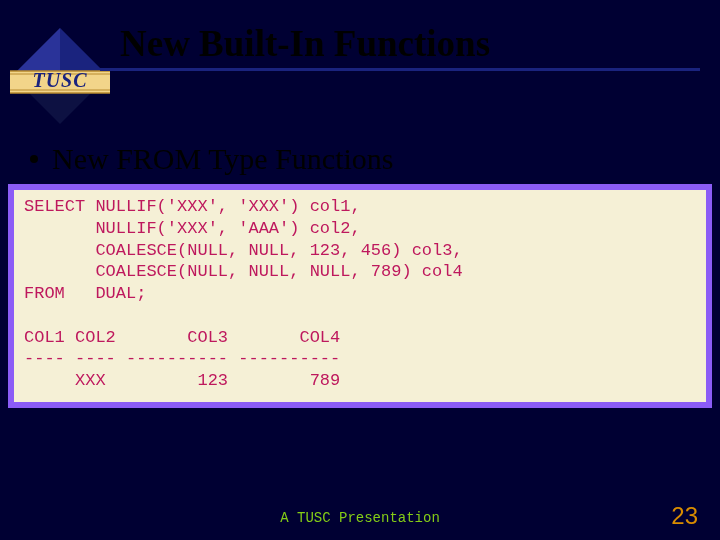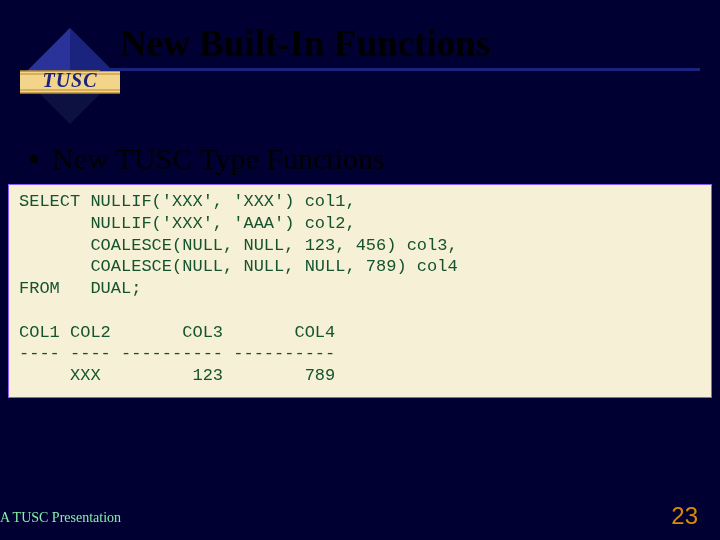--- a/index.html
+++ b/index.html
@@ -7,21 +7,21 @@
     width: 720px;
     height: 540px;
     background: #000033;
     font-family: "Times New Roman", Times, serif;
     position: relative;
     overflow: hidden;
   }
   .logo-wrap {
     position: absolute;
     top: 26px;
-    left: 20px;
+    left: 10px;
     width: 100px;
     height: 100px;
   }
   .diamond {
     position: absolute;
     top: 0; left: 0;
     width: 100px; height: 100px;
   }
   .title {
     position: absolute;
@@ -56,35 +56,35 @@
   .bullet-text {
     font-size: 30px;
     color: #000;
   }
   .code-box {
     position: absolute;
     top: 184px;
     left: 8px;
     right: 8px;
     background: #f5f0d6;
-    border: 1px solid #8b5cf6;
+    border: 6px solid #8b5cf6;
     padding: 6px 10px 10px 10px;
     font-family: "Courier New", Courier, monospace;
     font-size: 17px;
     line-height: 1.28;
-    color: #14532d;
+    color: #be185d;
     white-space: pre;
   }
   .footer {
     position: absolute;
     bottom: 14px;
     width: 100%;
-    text-align: left;
-    color: #86efac;
-    font-family: Liberation Serif, serif;
+    text-align: center;
+    color: #84cc16;
+    font-family: Liberation Mono, monospace;
     font-size: 14px;
   }
   .page-num {
     position: absolute;
     bottom: 10px;
     right: 22px;
     color: #d98c00;
     font-family: Arial, Helvetica, sans-serif;
     font-size: 24px;
   }
@@ -102,21 +102,21 @@
     <line x1="-6" y1="64" x2="106" y2="64" stroke="#b88a2e" stroke-width="1"></line>
     <text x="50" y="61" text-anchor="middle" font-family="Georgia, 'Times New Roman', serif" font-style="italic" font-weight="bold" font-size="20" fill="#1a237e" letter-spacing="1">TUSC</text>
   </svg>
 </div>
 
 <div class="title">New Built-In Functions</div>
 <div class="title-rule"></div>
 
 <div class="bullet-row">
   <span class="bullet-dot"></span>
-  <span class="bullet-text">New TUSC Type Functions</span>
+  <span class="bullet-text">New FROM Type Functions</span>
 </div>
 
 <div class="code-box">SELECT NULLIF('XXX', 'XXX') col1,
        NULLIF('XXX', 'AAA') col2,
        COALESCE(NULL, NULL, 123, 456) col3,
        COALESCE(NULL, NULL, NULL, 789) col4
 FROM   DUAL;
 
 COL1 COL2       COL3       COL4
 ---- ---- ---------- ----------

